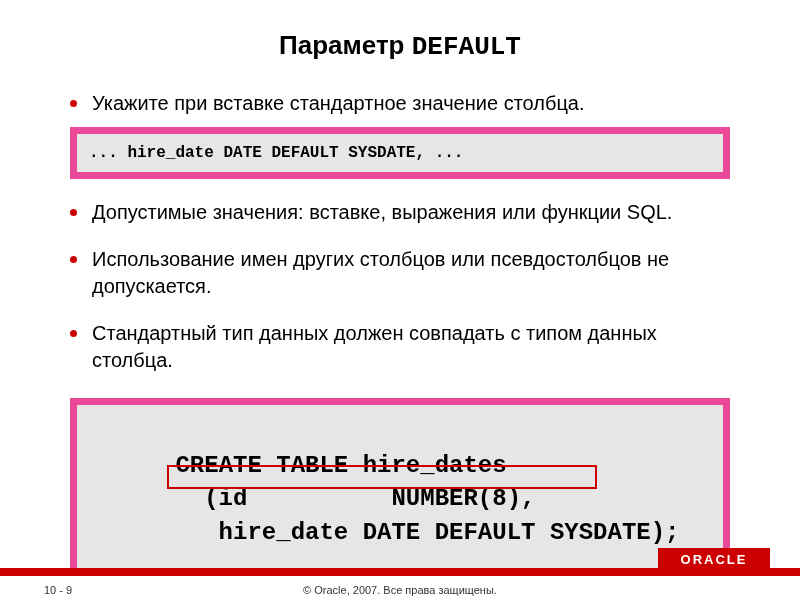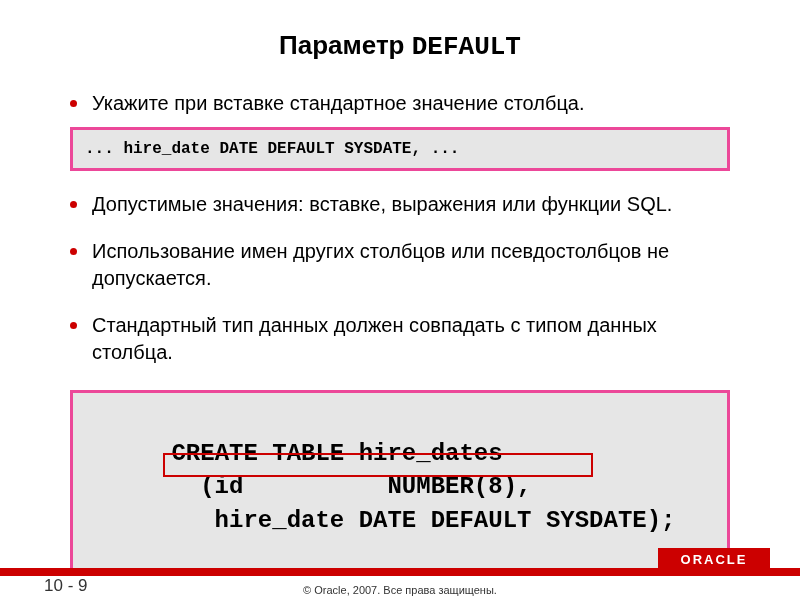--- a/index.html
+++ b/index.html
@@ -8,40 +8,40 @@
   .content { padding: 30px 70px 0 70px; }
   .title { font-size: 26px; font-weight: bold; text-align: center; margin-bottom: 28px; }
   .title .kw { font-family: "Courier New", Courier, monospace; }
   ul.bullets { list-style: none; font-size: 20px; line-height: 1.35; }
   ul.bullets > li { position: relative; padding-left: 22px; margin-bottom: 10px; margin-top: 20px; }
   ul.bullets > li::before {
     content: ""; position: absolute; left: 0; top: 10px;
     width: 7px; height: 7px; border-radius: 50%; background: #c00;
   }
   .codebox {
-    background: #e6e6e6; border: 3px solid #ec4899; padding: 10px 12px;
+    background: #e6e6e6; border: 7px solid #ec4899; padding: 10px 12px;
     font-family: "Courier New", Courier, monospace; font-weight: bold;
     font-size: 16px; white-space: pre; margin: 4px 0 18px 0;
   }
   .codebox.big { font-size: 24px; line-height: 1.4; position: relative; }
   .redbox {
     position: absolute; border: 2px solid #c00; pointer-events: none;
   }
   .result-tag {
     display: inline-block; border: 1px solid #000; background: #fff;
     font-family: "Courier New", Courier, monospace; font-size: 12px;
     padding: 2px 6px; margin-top: 2px; margin-left: 0;
   }
   .footer {
     position: absolute; left: 0; right: 0; bottom: 0; height: 58px;
   }
   .footer-bar { position: absolute; left: 0; right: 0; bottom: 24px; height: 8px; background: #c00; }
   .footer-strip { position: absolute; left: 0; right: 0; bottom: 0; height: 24px; background: #fff; }
   .page-num {
-    position: absolute; left: 44px; bottom: 4px; font-size: 17px; color: #333;
+    position: absolute; left: 44px; bottom: 4px; font-size: 11px; color: #333;
   }
   .copyright {
     position: absolute; left: 0; right: 0; bottom: 4px; text-align: center;
     font-size: 11px; color: #333;
   }
   .logo {
     position: absolute; right: 30px; bottom: 30px; width: 112px; height: 22px;
     background: #c00; color: #fff; font-family: Arial, sans-serif;
     font-weight: bold; letter-spacing: 2px; font-size: 13px;
     display: flex; align-items: center; justify-content: center;

